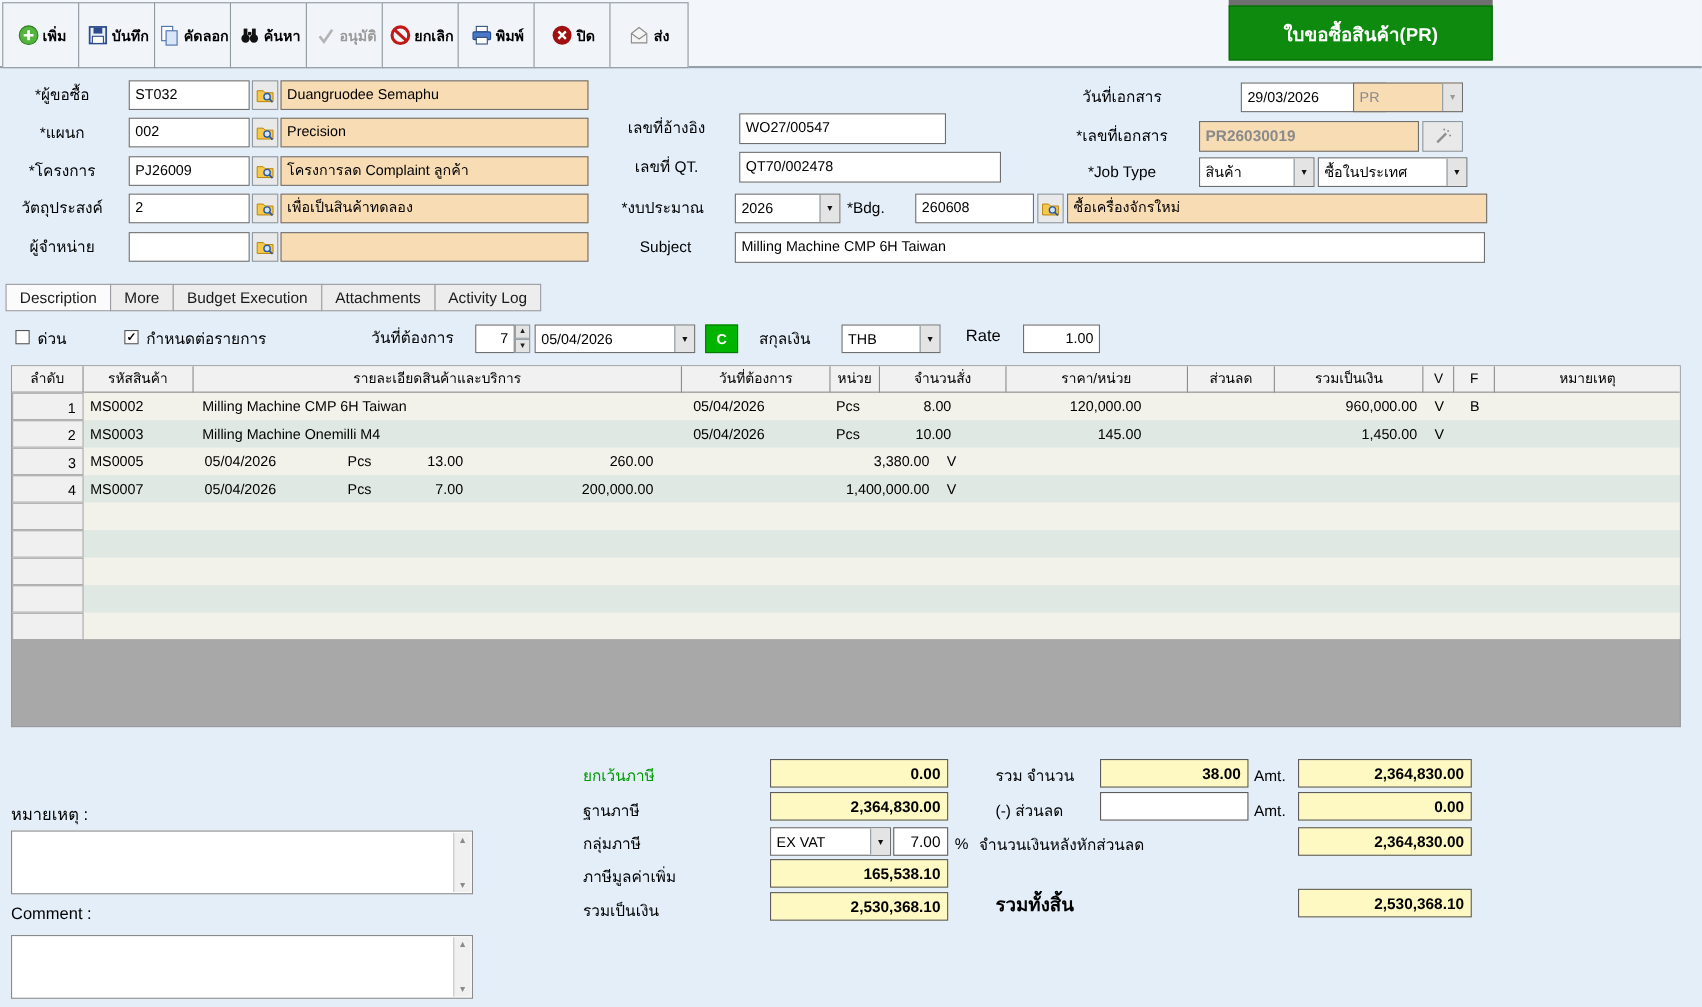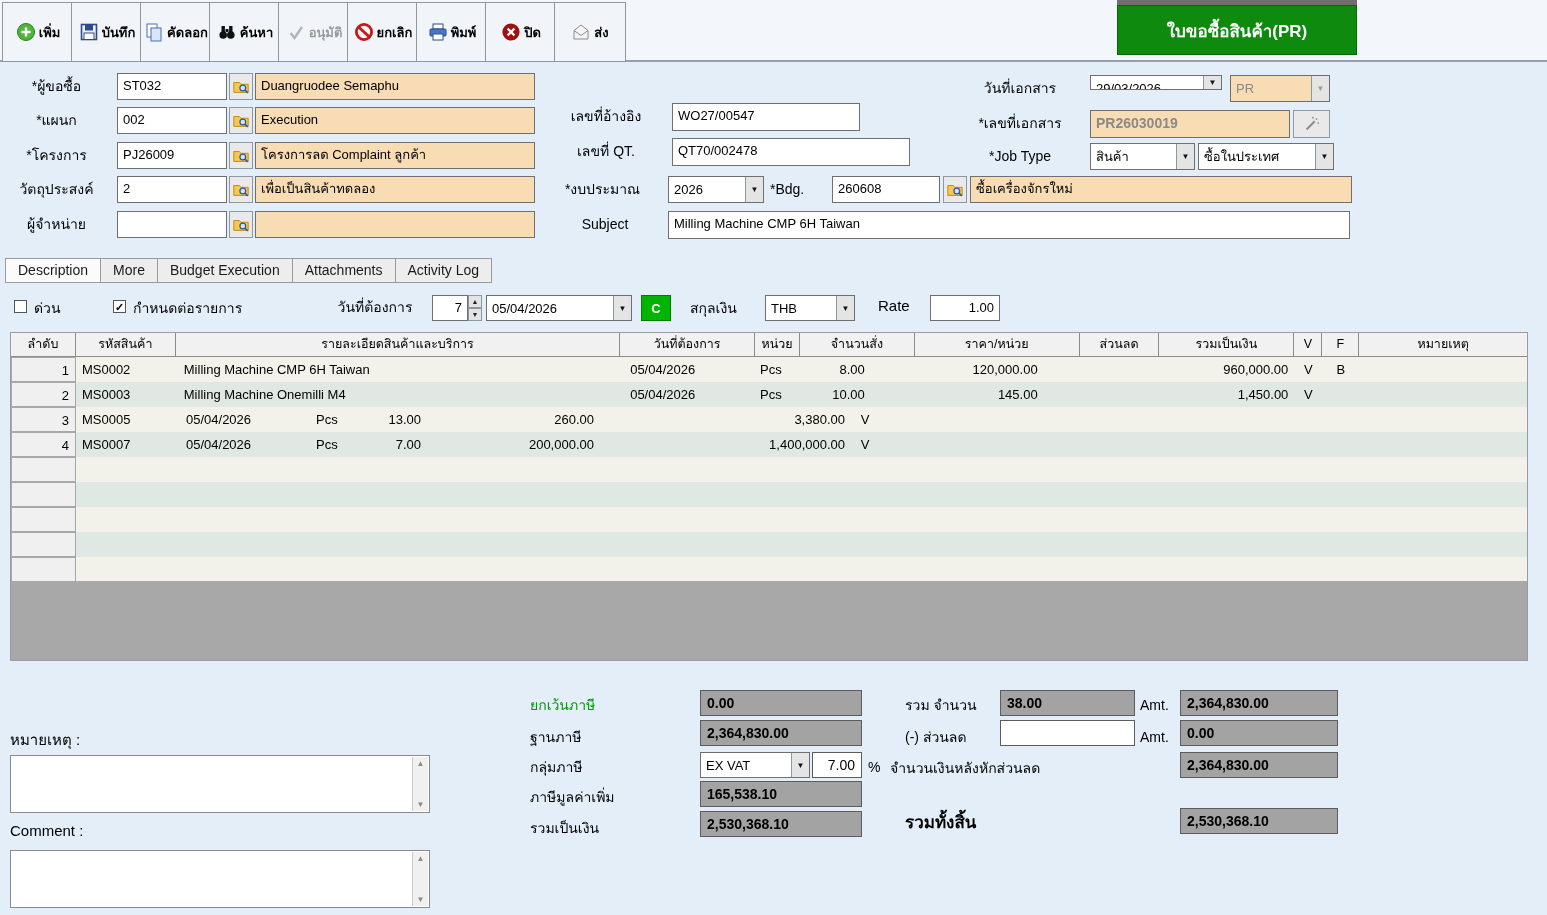--- a/index.html
+++ b/index.html
@@ -43,21 +43,21 @@
   .hcell{border-right:1px solid #8c8c8c;border-bottom:1px solid #8c8c8c;font-size:12.5px;line-height:23px;text-align:center;box-sizing:border-box;white-space:nowrap;overflow:hidden}
   .cell{font-size:13px;line-height:25px;box-sizing:border-box;white-space:nowrap;overflow:hidden}
   .numcell{background:#f0f0f0;border:1px solid #a8a8a8;text-align:right;padding-right:6px}
   .odd{background:#f2f1ea}.even{background:#dfe8e3}
   .c1{width:65px}.c2{width:100px}.c3{width:445px}.c4{width:135px}.c5{width:45px}.c6{width:115px}
   .c7{width:165px}.c8{width:80px}.c9{width:135px}.c10{width:28px}.c11{width:37px}.c12{width:168px}
   .tr{text-align:right}.tc{text-align:center}
   .grayzone{left:10px;top:581px;width:1518px;height:80px;background:#a8a8a8;border:1px solid #9a9aa0;border-top:none}
   
   .sumlab{font-size:14px;line-height:22px;white-space:nowrap}
-  .sumbox{background:#a3a3a3;border:1px solid #5c5c5c;font-size:14px;font-weight:bold;line-height:24px;text-align:left;padding:0 6px;white-space:nowrap}
+  .sumbox{background:#fef9c3;border:1px solid #5c5c5c;font-size:14px;font-weight:bold;line-height:24px;text-align:right;padding:0 6px;white-space:nowrap}
   .whitebox{background:#fff;border:1px solid #5c5c5c;font-size:14px;line-height:24px;text-align:right;padding:0 6px}
   .green{color:#009900}
   .notearea{background:#fff;border:1px solid #8a8a8a}
   .scrollrail{position:absolute;right:1px;top:1px;bottom:1px;width:16px;background:#f0f0f0;border-left:1px solid #c8c8c8;
               display:flex;flex-direction:column;justify-content:space-between;align-items:center;padding:2px 0;box-sizing:border-box}
   .scrollrail span{font-size:8px;color:#8a8a8a}
   svg{display:block}
 </style>
 </head>
 <body>
@@ -169,21 +169,21 @@
 <div class="abs inp" style="left:117px;top:107px;width:110px;height:27px">002</div>
 <button class="abs lookup" style="left:229px;top:107px">
     <span>
       <svg width="18" height="18" viewBox="0 0 20 20">
         <path d="M2 5h6l2 2h8v9H2z" fill="#f6c84c" stroke="#b8860b"></path>
         <circle cx="12" cy="11" r="3.2" fill="#cfe4f8" stroke="#2c5aa0" stroke-width="1.4"></circle>
         <line x1="14.3" y1="13.3" x2="17.5" y2="16.5" stroke="#2c5aa0" stroke-width="1.8"></line>
       </svg>
     </span>
   </button>
-<div class="abs inp ro" style="left:255px;top:107px;width:280px;height:27px">Execution</div>
+<div class="abs inp ro" style="left:255px;top:107px;width:280px;height:27px">Precision</div>
 
 <div class="abs flabel" style="left:0;top:142px;width:113px">*โครงการ</div>
 <div class="abs inp" style="left:117px;top:142px;width:110px;height:27px">PJ26009</div>
 <button class="abs lookup" style="left:229px;top:142px">
     <span>
       <svg width="18" height="18" viewBox="0 0 20 20">
         <path d="M2 5h6l2 2h8v9H2z" fill="#f6c84c" stroke="#b8860b"></path>
         <circle cx="12" cy="11" r="3.2" fill="#cfe4f8" stroke="#2c5aa0" stroke-width="1.4"></circle>
         <line x1="14.3" y1="13.3" x2="17.5" y2="16.5" stroke="#2c5aa0" stroke-width="1.8"></line>
       </svg>
@@ -238,21 +238,21 @@
         <line x1="14.3" y1="13.3" x2="17.5" y2="16.5" stroke="#2c5aa0" stroke-width="1.8"></line>
       </svg>
     </span>
   </button>
 <div class="abs inp ro" style="left:970px;top:176px;width:382px;height:27px">ซื้อเครื่องจักรใหม่</div>
 
 <div class="abs flabel" style="left:545px;top:211px;width:120px">Subject</div>
 <div class="abs inp" style="left:668px;top:211px;width:682px;height:28px">Milling Machine CMP 6H Taiwan</div>
 
 <div class="abs flabel" style="left:955px;top:75px;width:130px">วันที่เอกสาร</div>
-<div class="abs combo" style="left:1090px;top:75px;width:132px;height:15px">
+<div class="abs combo" style="left:1128px;top:75px;width:132px;height:27px">
   <span class="val">29/03/2026</span>
   <span class="arr">▼</span>
 </div>
 <div class="abs combo disabled" style="left:1230px;top:75px;width:100px;height:27px">
   <span class="val">PR</span>
   <span class="arr">▼</span>
 </div>
 
 <div class="abs flabel" style="left:955px;top:110px;width:130px">*เลขที่เอกสาร</div>
 <div class="abs inp ro" style="left:1090px;top:110px;width:200px;height:28px;font-weight:bold;color:#8a8a8a;font-size:14px">PR26030019</div>

